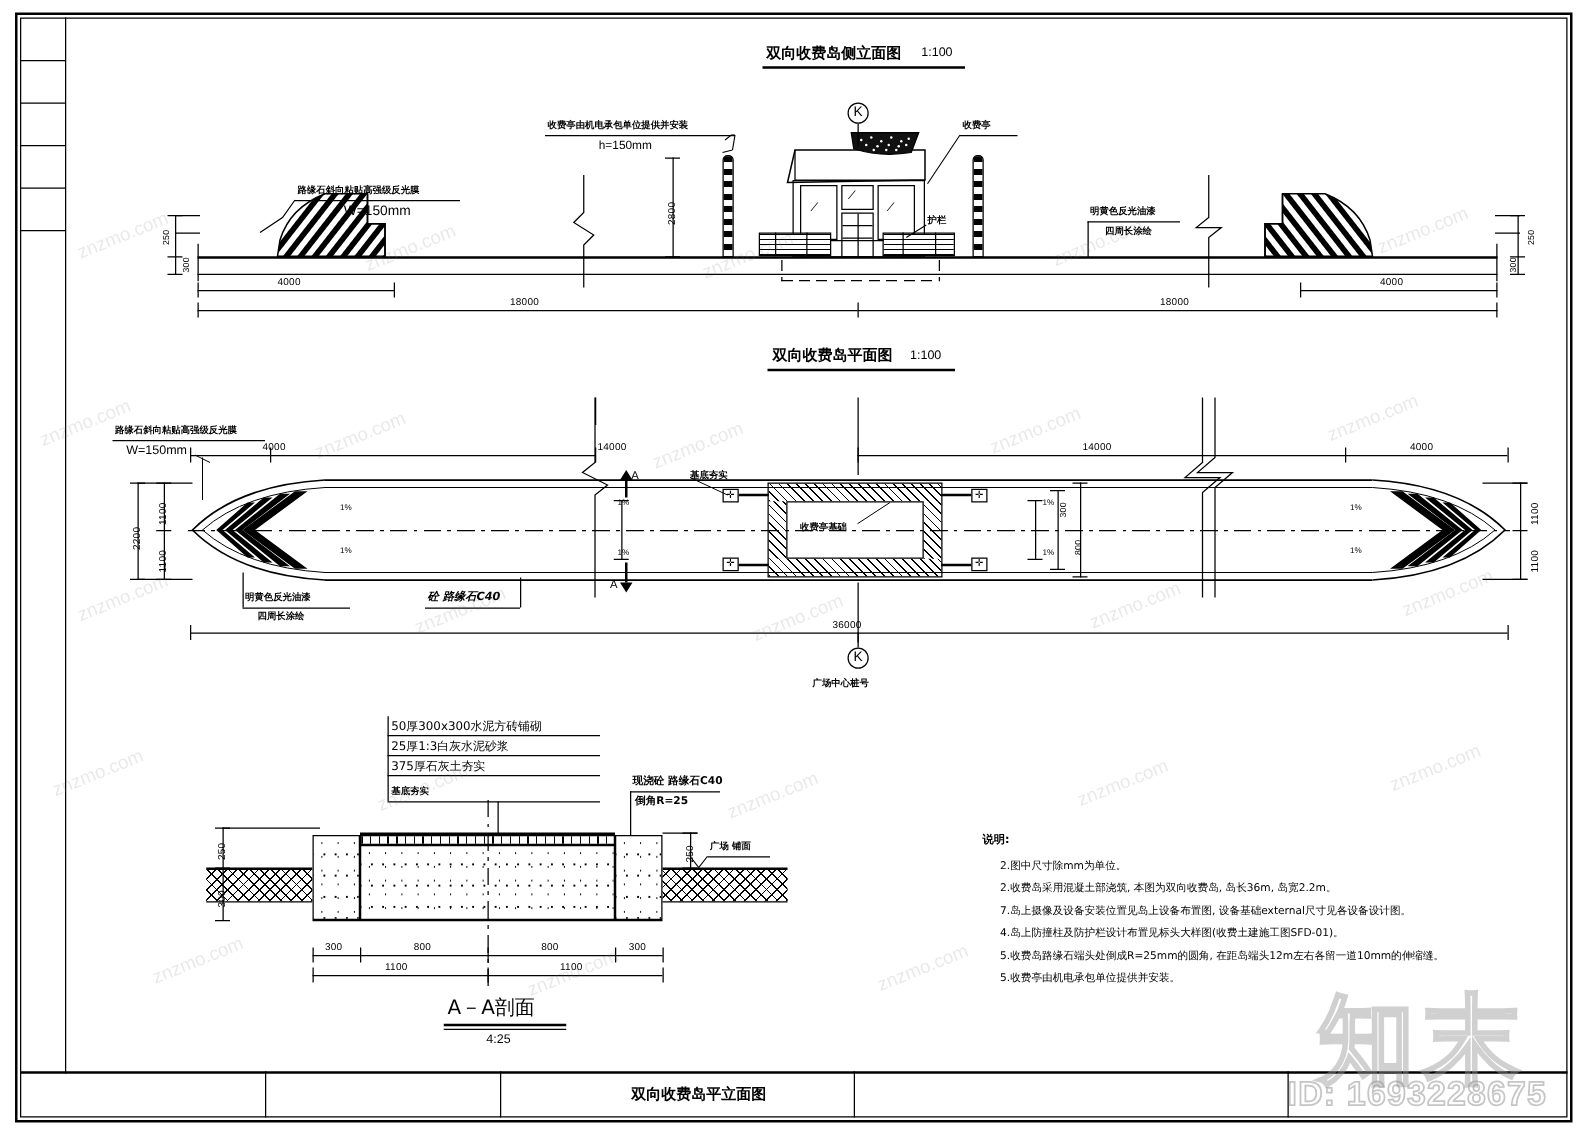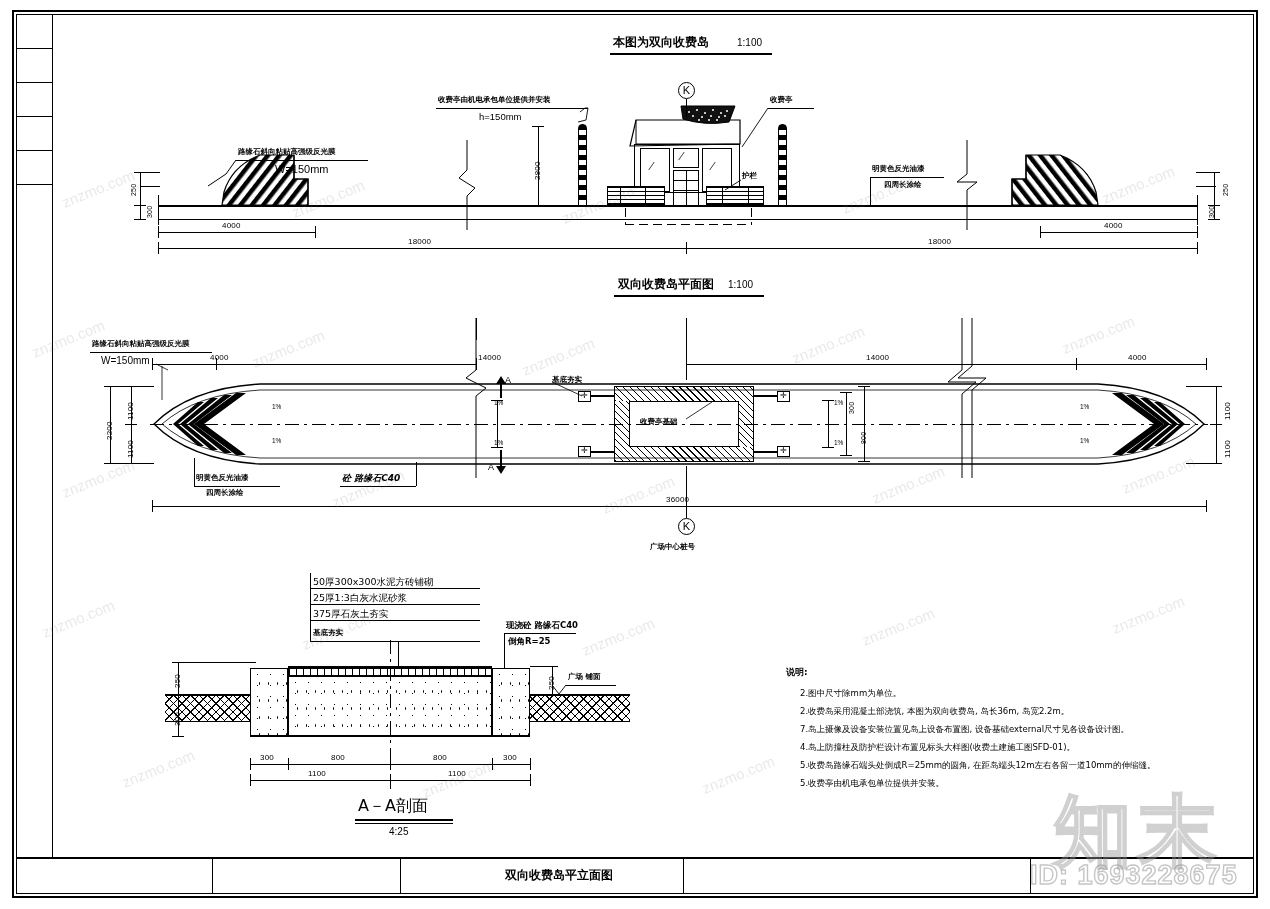--- a/index.html
+++ b/index.html
@@ -134,21 +134,21 @@
 
   <div class="ln hl2" style="left:16px;top:857px;width:1238px;height:2px;"></div>
   <div class="ln vl" style="left:212px;top:857px;width:1px;height:37px;"></div>
   <div class="ln vl" style="left:400px;top:857px;width:1px;height:37px;"></div>
   <div class="ln vl" style="left:683px;top:857px;width:1px;height:37px;"></div>
   <div class="ln vl" style="left:1030px;top:857px;width:1px;height:37px;"></div>
   <div class="txt cn" style="left:505px;top:869px;font-size:12px;">双向收费岛平立面图</div>
 
   <div>
 
-    <div class="txt cn" style="left:613px;top:36px;font-size:12px;">本图为双向收费岛</div>
+    <div class="txt cn" style="left:613px;top:36px;font-size:12px;">双向收费岛侧立面图</div>
     <div class="txt" style="left:737px;top:38px;font-size:10px;">1:100</div>
     <div class="ln hl2" style="left:610px;top:53px;width:162px;height:2px;"></div>
 
     <div class="ln hl2" style="left:158px;top:205px;width:1040px;height:2px;"></div>
     <div class="ln hl" style="left:158px;top:219px;width:1040px;height:1px;"></div>
 
     <div class="ln vl" style="left:158px;top:195px;width:1px;height:30px;"></div>
     <div class="ln vl" style="left:1197px;top:195px;width:1px;height:30px;"></div>
 
     <svg style="left:222px;top:152px;width:120px;height:54px;">

